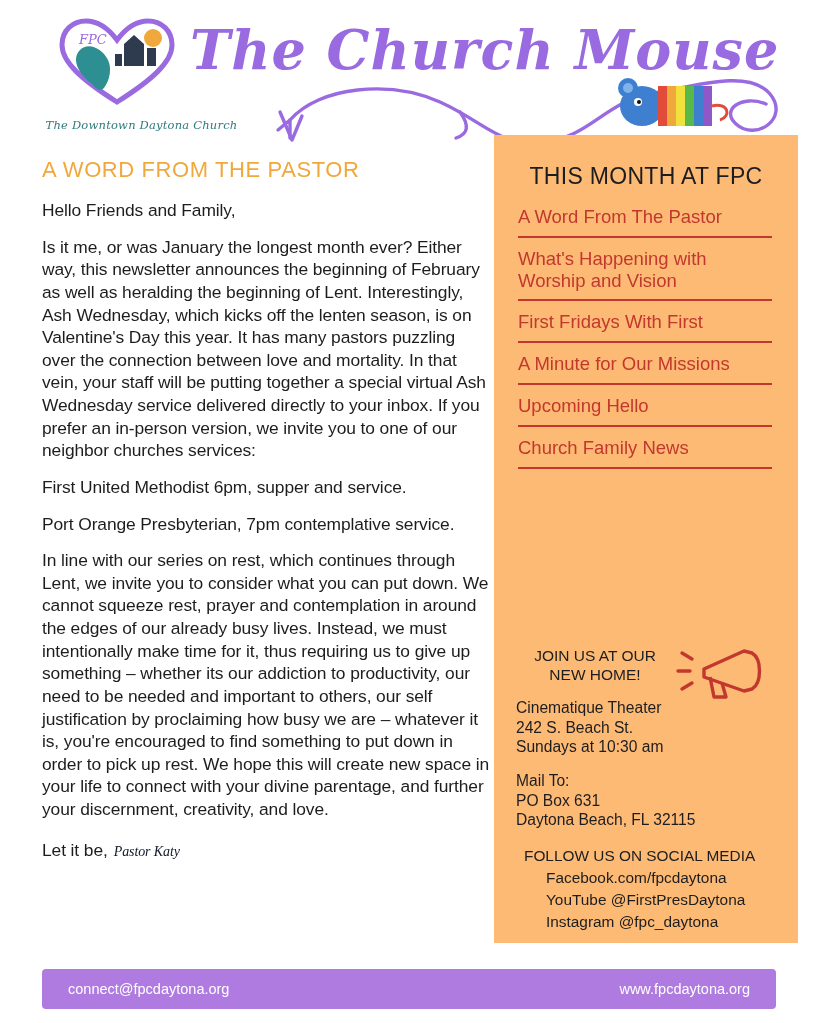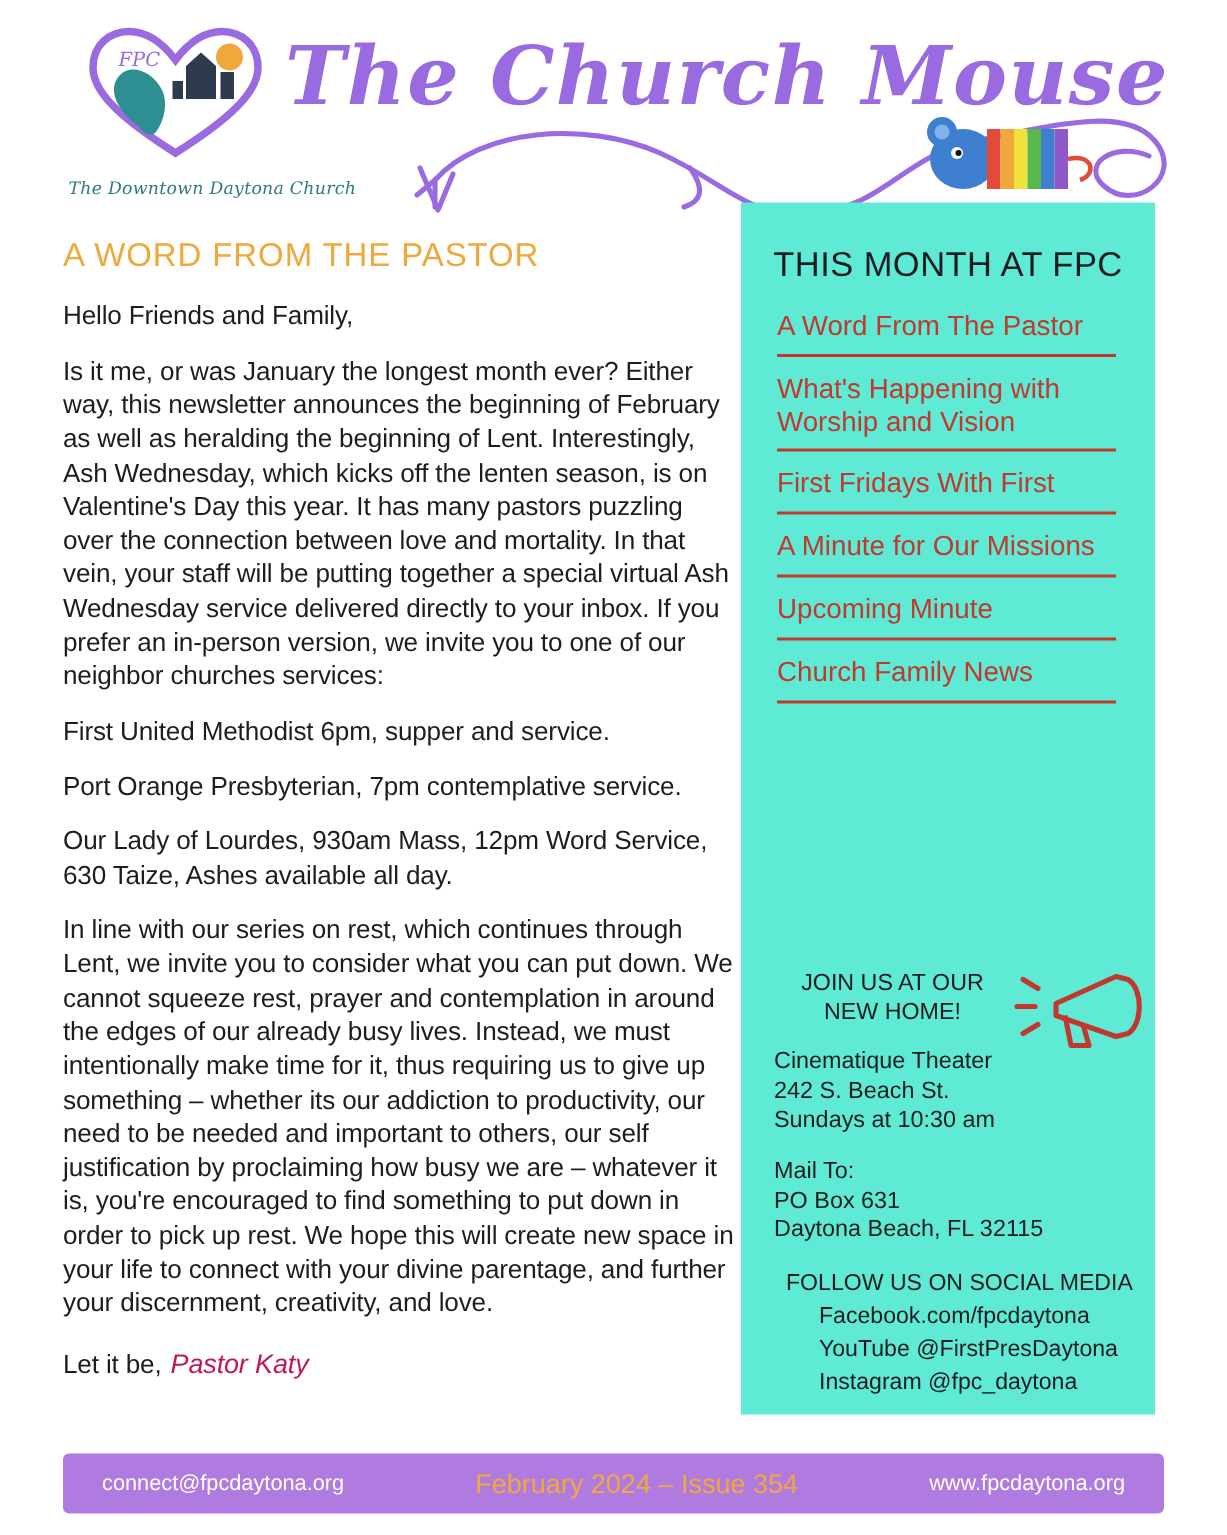--- a/index.html
+++ b/index.html
@@ -106,35 +106,35 @@
     font-size: 17.4px;
     line-height: 1.30;
     color: #1d1d1f;
     letter-spacing: -0.1px;
   }
   .letitbe {
     margin-top: 18px !important;
     font-size: 17.4px;
   }
   .signature {
-    font-family: Liberation Sans, sans-serif;
+    font-family: Liberation Serif, serif;
     font-style: italic;
-    font-size: 18px;
-    color: #be185d;
+    font-size: 14px;
+    color: #0f172a;
     margin-left: 6px;
   }
 
   
   .green-panel {
     position: absolute;
     left: 494px;
     top: 0px;
-    width: 276px;
+    width: 304px;
     height: 808px;
-    background: #5eead4;
+    background: #fdba74;
   }
   .panel-title {
     text-align: center;
     font-size: 23px;
     color: #1d1d1f;
     letter-spacing: .3px;
     margin: 28px 0 16px 0;
     font-weight: 400;
   }
   .toc {
@@ -268,40 +268,39 @@
   </div>
 
   <div class="content">
 
     <div class="left-col">
       <div class="pastor-heading">A WORD FROM THE PASTOR</div>
       <p>Hello Friends and Family,</p>
       <p>Is it me, or was January the longest month ever? Either way, this newsletter announces the beginning of February as well as heralding the beginning of Lent. Interestingly, Ash Wednesday, which kicks off the lenten season, is on Valentine's Day this year. It has many pastors puzzling over the connection between love and mortality. In that vein, your staff will be putting together a special virtual Ash Wednesday service delivered directly to your inbox. If you prefer an in-person version, we invite you to one of our neighbor churches services:</p>
       <p>First United Methodist 6pm, supper and service.</p>
       <p>Port Orange Presbyterian, 7pm contemplative service.</p>
-      <p>Our Lady of Lourdes, 930am Mass, 12pm Word Service, 630 Taize, Ashes available all day.</p>
       <p>In line with our series on rest, which continues through Lent, we invite you to consider what you can put down. We cannot squeeze rest, prayer and contemplation in around the edges of our already busy lives. Instead, we must intentionally make time for it, thus requiring us to give up something – whether its our addiction to productivity, our need to be needed and important to others, our self justification by proclaiming how busy we are – whatever it is, you're encouraged to find something to put down in order to pick up rest. We hope this will create new space in your life to connect with your divine parentage, and further your discernment, creativity, and love.</p>
       <p class="letitbe">
         <span>Let it be,</span><span class="signature">Pastor Katy</span>
       </p>
     </div>
 
     <div class="green-panel">
       <div class="panel-title">THIS MONTH AT FPC</div>
 
       <div class="toc">
         <div class="toc-item">A Word From The Pastor</div>
         <div class="toc-rule"></div>
         <div class="toc-item">What's Happening with Worship and Vision</div>
         <div class="toc-rule"></div>
         <div class="toc-item">First Fridays With First</div>
         <div class="toc-rule"></div>
         <div class="toc-item">A Minute for Our Missions</div>
         <div class="toc-rule"></div>
-        <div class="toc-item">Upcoming Minute</div>
+        <div class="toc-item">Upcoming Hello</div>
         <div class="toc-rule"></div>
         <div class="toc-item">Church Family News</div>
         <div class="toc-rule"></div>
       </div>
 
       <div class="join-block">
         <svg class="megaphone" viewBox="0 0 96 70">
           <path d="M30 30 L70 12 L78 14 C88 20, 88 44, 78 50 L70 52 L30 38 Z" fill="none" stroke="#c2382f" stroke-width="3.4" stroke-linejoin="round"></path>
           <path d="M36 38 L40 58 L52 58 L48 44" fill="none" stroke="#c2382f" stroke-width="3.4" stroke-linejoin="round"></path>
           <path d="M18 20 L8 14 M16 32 L4 32 M18 44 L8 50" fill="none" stroke="#c2382f" stroke-width="3.4" stroke-linecap="round"></path>
@@ -326,17 +325,16 @@
         <div class="social-head">FOLLOW US ON SOCIAL MEDIA</div>
         <div class="social-line">Facebook.com/fpcdaytona</div>
         <div class="social-line">YouTube @FirstPresDaytona</div>
         <div class="social-line">Instagram @fpc_daytona</div>
       </div>
     </div>
   </div>
 
   <div class="footer">
     <div class="footer-left">connect@fpcdaytona.org</div>
-    <div class="footer-center">February 2024 – Issue 354</div>
     <div class="footer-right">www.fpcdaytona.org</div>
   </div>
 
 </div>
 
 </body></html>

